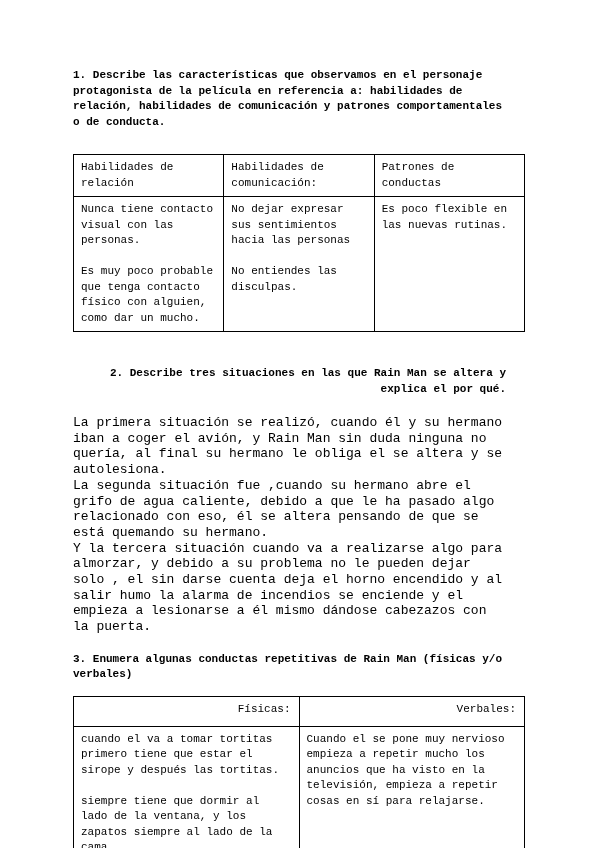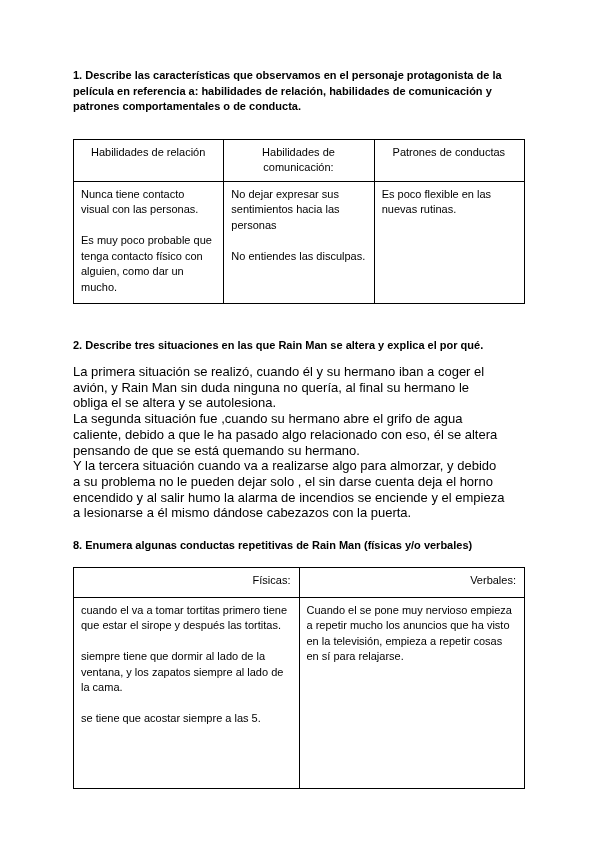--- a/index.html
+++ b/index.html
@@ -2,31 +2,31 @@
 <html><head>
 <meta charset="utf-8">
 <style>
   * { box-sizing: border-box; }
   html, body { margin: 0; padding: 0; background: #ffffff; }
   .page {
     width: 600px;
     height: 848px;
     background: #ffffff;
     color: #000000;
-    font-family: Liberation Sans, sans-serif;
+    font-family: Liberation Mono, monospace;
     padding: 68px 94px 0 73px;
     overflow: hidden;
   }
   .question {
     font-size: 11px;
     font-weight: bold;
     line-height: 15.5px;
     margin: 0 0 24px 0;
   }
-  .question.q2 { margin-bottom: 11px; }
+  .question.q2 { margin-bottom: 18px; text-align: right; }
   .question.q3 { margin-bottom: 13px; }
   .answer {
     font-size: 13px;
     font-weight: normal;
     line-height: 15.7px;
     margin: 0 0 17px 0;
     white-space: pre-wrap;
   }
   table.tbl {
     border-collapse: collapse;
@@ -38,21 +38,21 @@
     border: 1px solid #000000;
     vertical-align: top;
     text-align: left;
     font-size: 11px;
     font-weight: normal;
     line-height: 15.5px;
     padding: 5px 8px 5px 7px;
     white-space: pre-wrap;
     overflow: hidden;
   }
-  .tbl-3col td.hdr { height: 39px; text-align: center; }
+  .tbl-3col td.hdr { height: 39px; }
   .tbl-3col tr.body-row td { height: 122px; }
   .tbl-2col td.hdr { height: 30px; text-align: right; }
   .tbl-2col tr.body-row td { height: 191px; }
 </style>
 </head>
 <body>
 
 <div class="page">
 
   <p class="question q1">1. Describe las características que observamos en el personaje protagonista de la película en referencia a: habilidades de relación, habilidades de comunicación y patrones comportamentales o de conducta.</p>
@@ -75,21 +75,21 @@
       </tr>
     </tbody>
   </table>
 
   <p class="question q2">2. Describe tres situaciones en las que Rain Man se altera y explica el por qué.</p>
 
   <p class="answer">La primera situación se realizó, cuando él y su hermano iban a coger el avión, y Rain Man sin duda ninguna no quería, al final su hermano le obliga el se altera y se autolesiona.
 La segunda situación fue ,cuando su hermano abre el grifo de agua caliente, debido a que le ha pasado algo relacionado con eso, él se altera pensando de que se está quemando su hermano.
 Y la tercera situación cuando va a realizarse algo para almorzar, y debido a su problema no le pueden dejar solo , el sin darse cuenta deja el horno encendido y al salir humo la alarma de incendios se enciende y el empieza a lesionarse a él mismo dándose cabezazos con la puerta.</p>
 
-  <p class="question q3">8. Enumera algunas conductas repetitivas de Rain Man (físicas y/o verbales)</p>
+  <p class="question q3">3. Enumera algunas conductas repetitivas de Rain Man (físicas y/o verbales)</p>
 
   <table class="tbl tbl-2col">
     <tbody>
       <tr class="header-row">
         <td class="hdr">Físicas:</td>
         <td class="hdr">Verbales:</td>
       </tr>
       <tr class="body-row">
         <td>cuando el va a tomar tortitas primero tiene que estar el sirope y después las tortitas.
 

